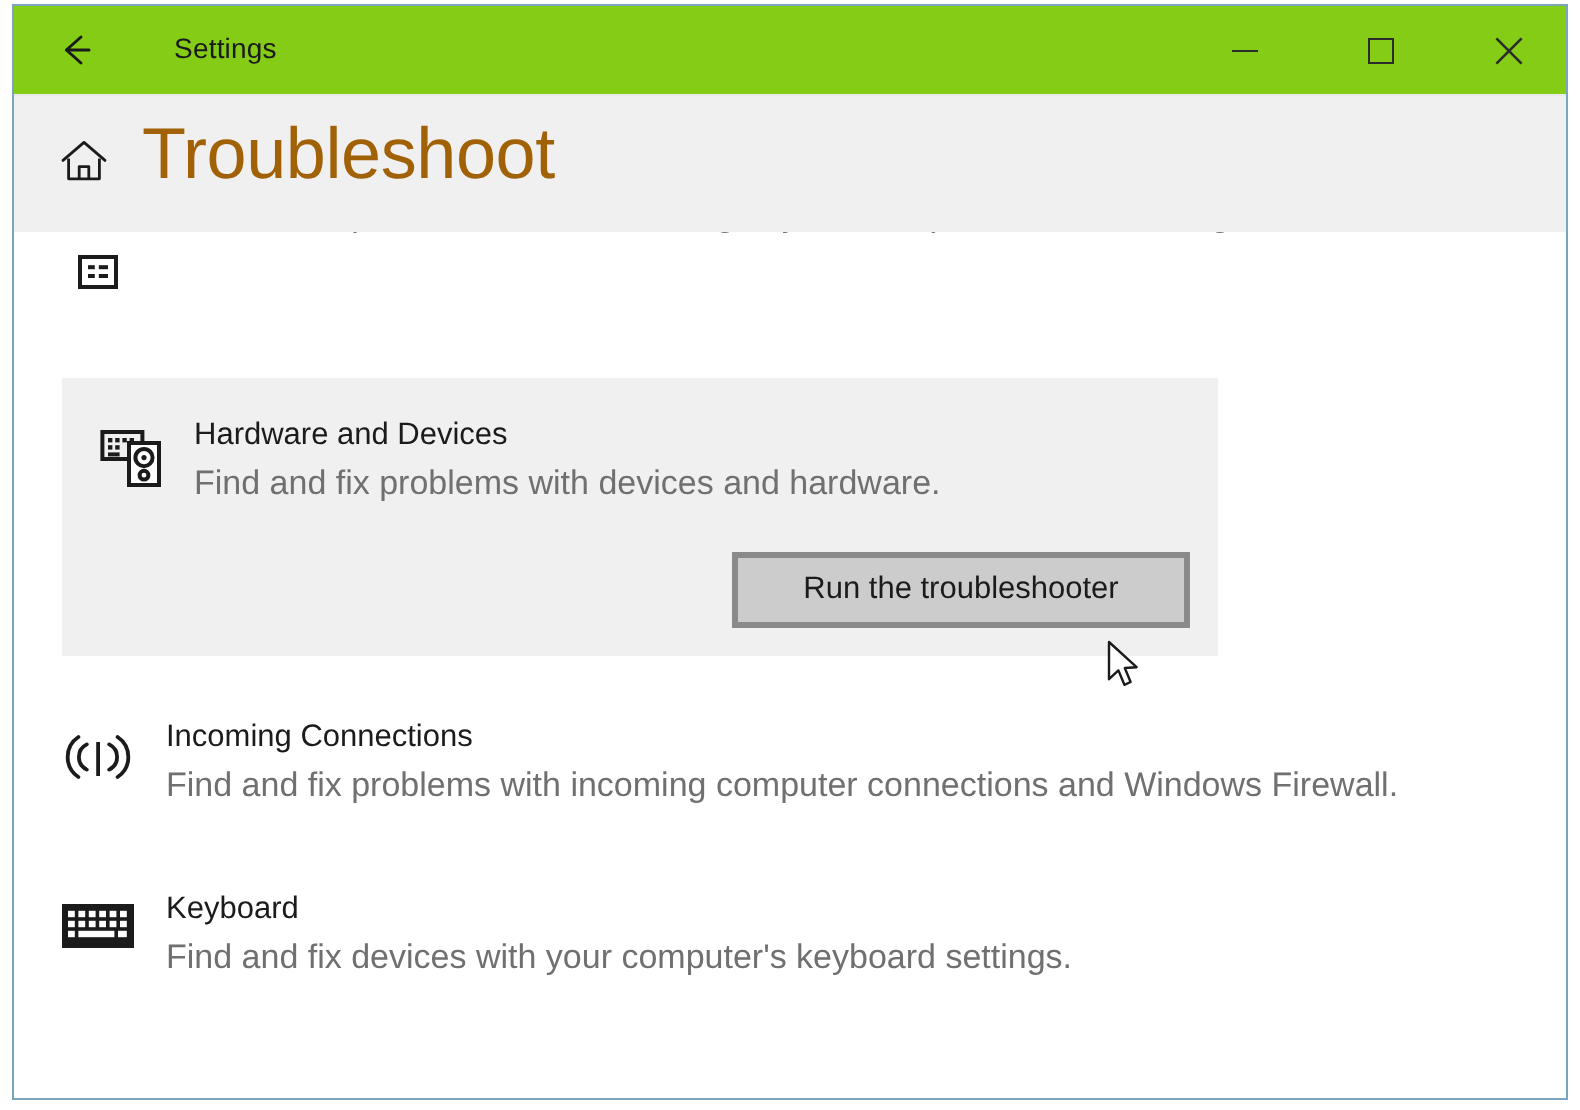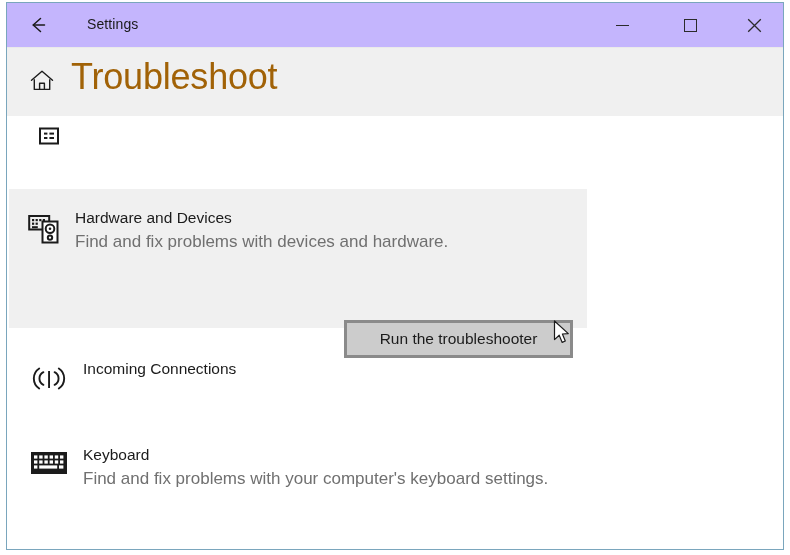--- a/index.html
+++ b/index.html
@@ -23,21 +23,21 @@
     background: #ffffff;
     border: 1px solid #7aa6bd;
     box-sizing: border-box;
     overflow: hidden;
   }
 
   
   #titlebar {
     position: relative;
     height: 45px;
-    background: #c4b5fd;
+    background: #84cc16;
     border-bottom: 1px solid #eaeaea;
     box-sizing: border-box;
   }
 
   #back-button {
     position: absolute;
     left: 10px;
     top: 2px;
     width: 42px;
     height: 40px;
@@ -150,21 +150,21 @@
   }
   #item-directaccess .ts-icon { top: 8px; }
   #item-directaccess .ts-text {
     position: relative;
     top: -21px;
   }
 
   
   #item-hardware {
     position: absolute;
-    left: 2px;
+    left: 24px;
     top: 73px;
     width: 578px;
     height: 139px;
     box-sizing: border-box;
   }
   #item-hardware .ts-icon { top: 24px; left: 16px; }
   #item-hardware .ts-text {
     padding-top: 18px;
     margin-left: 66px;
   }
@@ -179,21 +179,20 @@
     border: 3px solid #8a8a8a;
     box-sizing: border-box;
     font-family: "Liberation Sans", sans-serif;
     font-size: 15.5px;
     color: #1b1b1b;
     display: flex;
     align-items: center;
     justify-content: center;
     padding: 0;
     cursor: default;
-    margin-top: 44px;
   }
 
   
   #item-incoming {
     position: absolute;
     left: 0;
     top: 242px;
     width: 100%;
     height: 92px;
   }
@@ -310,20 +309,21 @@
         <svg width="34" height="30" viewBox="0 0 34 30">
           <path d="M7.2 4.5 A12 12 0 0 0 7.2 24.5" fill="none" stroke="#1b1b1b" stroke-width="1.9" stroke-linecap="round"></path>
           <path d="M11.4 8.2 A7 7 0 0 0 11.4 20.8" fill="none" stroke="#1b1b1b" stroke-width="1.9" stroke-linecap="round"></path>
           <path d="M26.8 4.5 A12 12 0 0 1 26.8 24.5" fill="none" stroke="#1b1b1b" stroke-width="1.9" stroke-linecap="round"></path>
           <path d="M22.6 8.2 A7 7 0 0 1 22.6 20.8" fill="none" stroke="#1b1b1b" stroke-width="1.9" stroke-linecap="round"></path>
           <rect x="16.1" y="7" width="1.9" height="17" fill="#1b1b1b"></rect>
         </svg>
       </div>
       <div class="ts-text">
         <div class="ts-title">Incoming Connections</div>
+        <div class="ts-desc">Find and fix problems with incoming computer connections and Windows Firewall.</div>
       </div>
     </div>
 
     <div class="ts-item" id="item-keyboard">
       <div class="ts-icon">
         <svg width="38" height="26" viewBox="0 0 38 26">
           <rect x="1" y="2" width="36" height="22" fill="#1b1b1b"></rect>
           <g fill="#ffffff">
             <rect x="4" y="5.4" width="3.4" height="3.2"></rect>
             <rect x="9.2" y="5.4" width="3.4" height="3.2"></rect>
@@ -338,21 +338,21 @@
             <rect x="24.8" y="10.4" width="3.4" height="3.2"></rect>
             <rect x="30" y="10.4" width="3.4" height="3.2"></rect>
             <rect x="4" y="15.4" width="3.4" height="3.2"></rect>
             <rect x="9.2" y="15.4" width="18" height="3.2"></rect>
             <rect x="29" y="15.4" width="4.4" height="3.2"></rect>
           </g>
         </svg>
       </div>
       <div class="ts-text">
         <div class="ts-title">Keyboard</div>
-        <div class="ts-desc">Find and fix problems with your computer's keyboard settings.</div>
+        <div class="ts-desc">Find and fix devices with your computer's keyboard settings.</div>
       </div>
     </div>
 
   </div>
 
   <span id="mouse-cursor">
     <svg width="18" height="26" viewBox="0 0 18 26">
       <path d="M1.5 1 L1.5 19.6 L6.2 15.2 L9.2 22.4 L12.3 21 L9.4 14 L15.3 13.6 Z" fill="#ffffff" stroke="#1b1b1b" stroke-width="1.2" stroke-linejoin="round"></path>
     </svg>
   </span>

